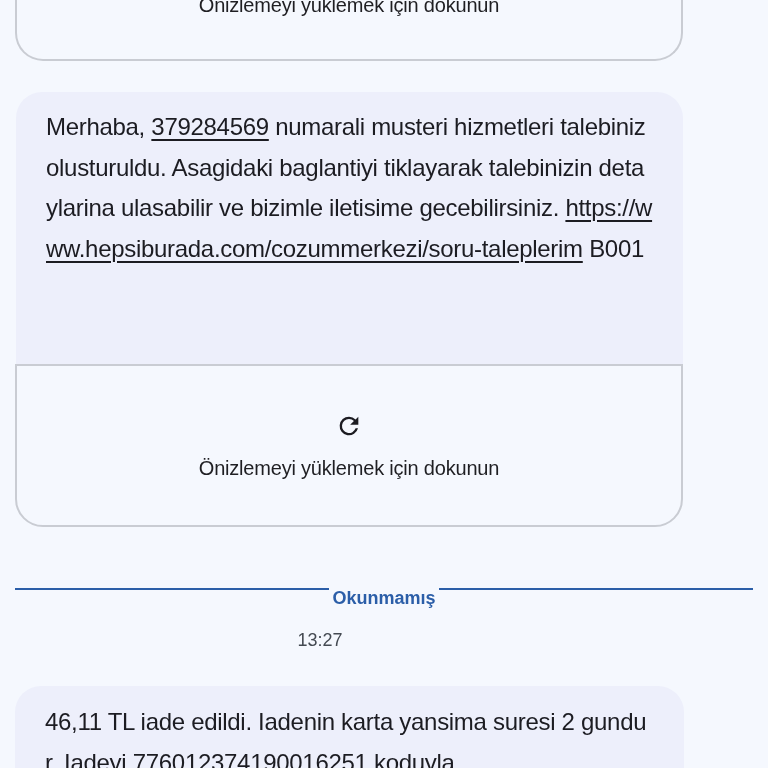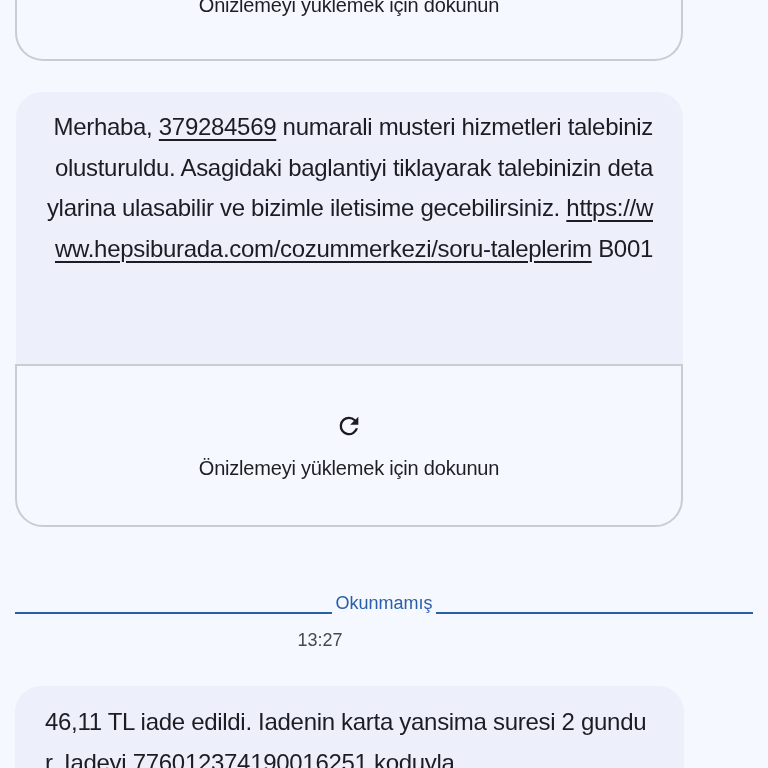--- a/index.html
+++ b/index.html
@@ -25,32 +25,32 @@
   .preview-card.mid .preview-text { position:absolute; left:0; right:0; top:91px; }
 
   .bubble {
     position:absolute; left:16px; width:667px;
     background:#edeffb;
     border-radius:26px 26px 0 0;
     box-sizing:border-box;
     padding:0 30px;
   }
   .bubble.b1 { top:92px; height:274px; }
-  .bubble.b1 .msg { padding-top:15px;text-align:right; }
+  .bubble.b1 .msg { padding-top:15px; }
   .bubble.b2 { top:686px; height:90px; border-radius:26px 26px 0 0; width:669px; left:15px; }
   .bubble.b2 .msg { padding-top:16px; }
   .msg {
     font-size:24px; line-height:40.5px; color:#1c1c22; letter-spacing:-0.3px;
     word-break:break-all;
   }
   .msg a, .msg .link { color:#1c1c22; text-decoration:underline; text-underline-offset:4px; text-decoration-thickness:2px; }
 
   .divider {
     position:absolute; top:588px; left:15px; width:738px; height:26px;
-    display:flex; align-items:flex-end;
+    display:flex; align-items:flex-start;font-weight:bold;
   }
   .divider .line { flex:1; height:2px; background:#2b5ea8; }
   .divider .label { color:#2b5ea8; font-size:18px; padding:0 3px; }
   .timestamp {
     position:absolute; top:630px; left:0; width:640px; text-align:center;
     font-size:18px; color:#444a52;
   }
 </style>
 </head>
 <body>

